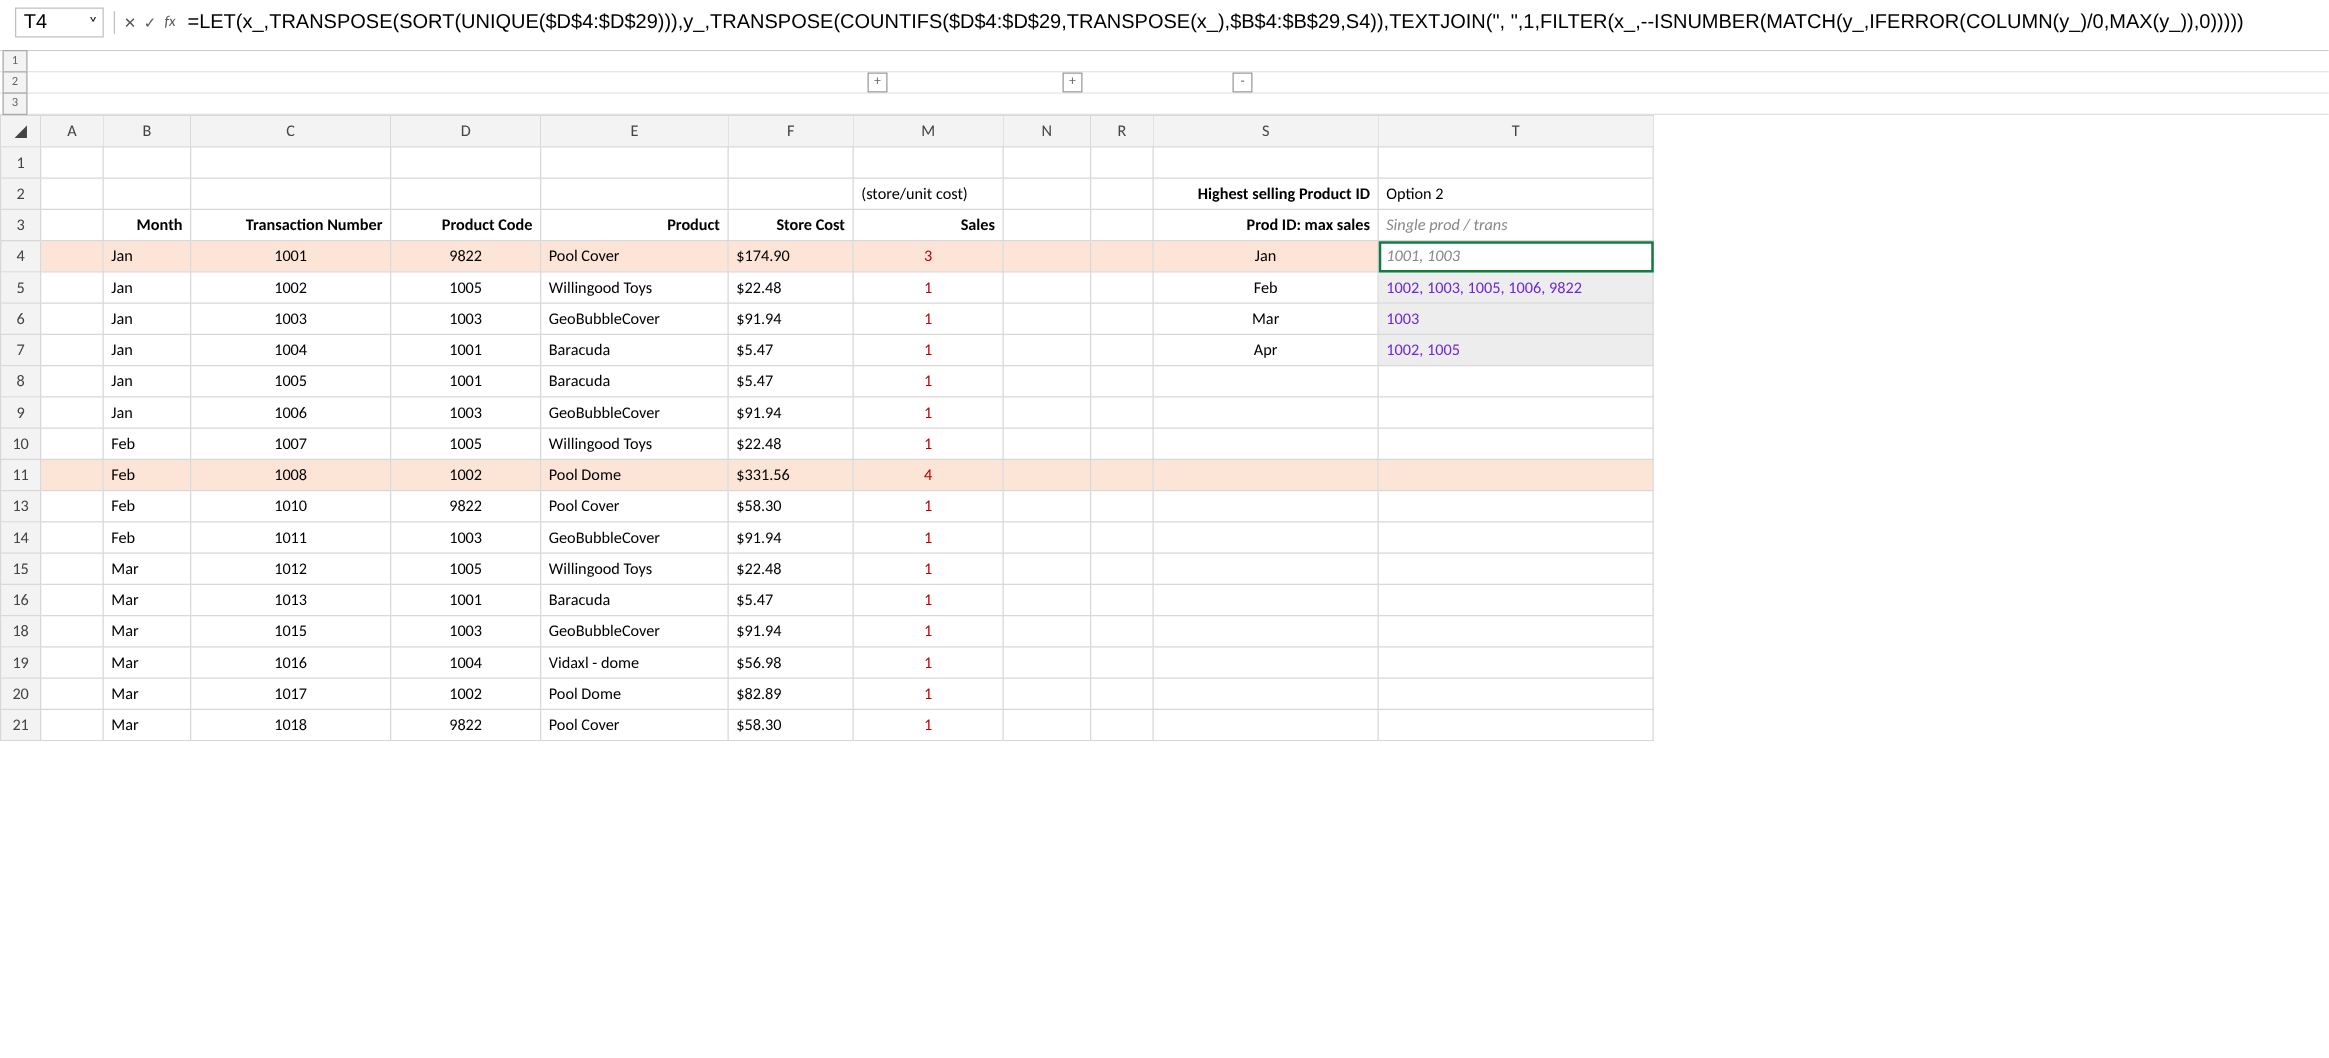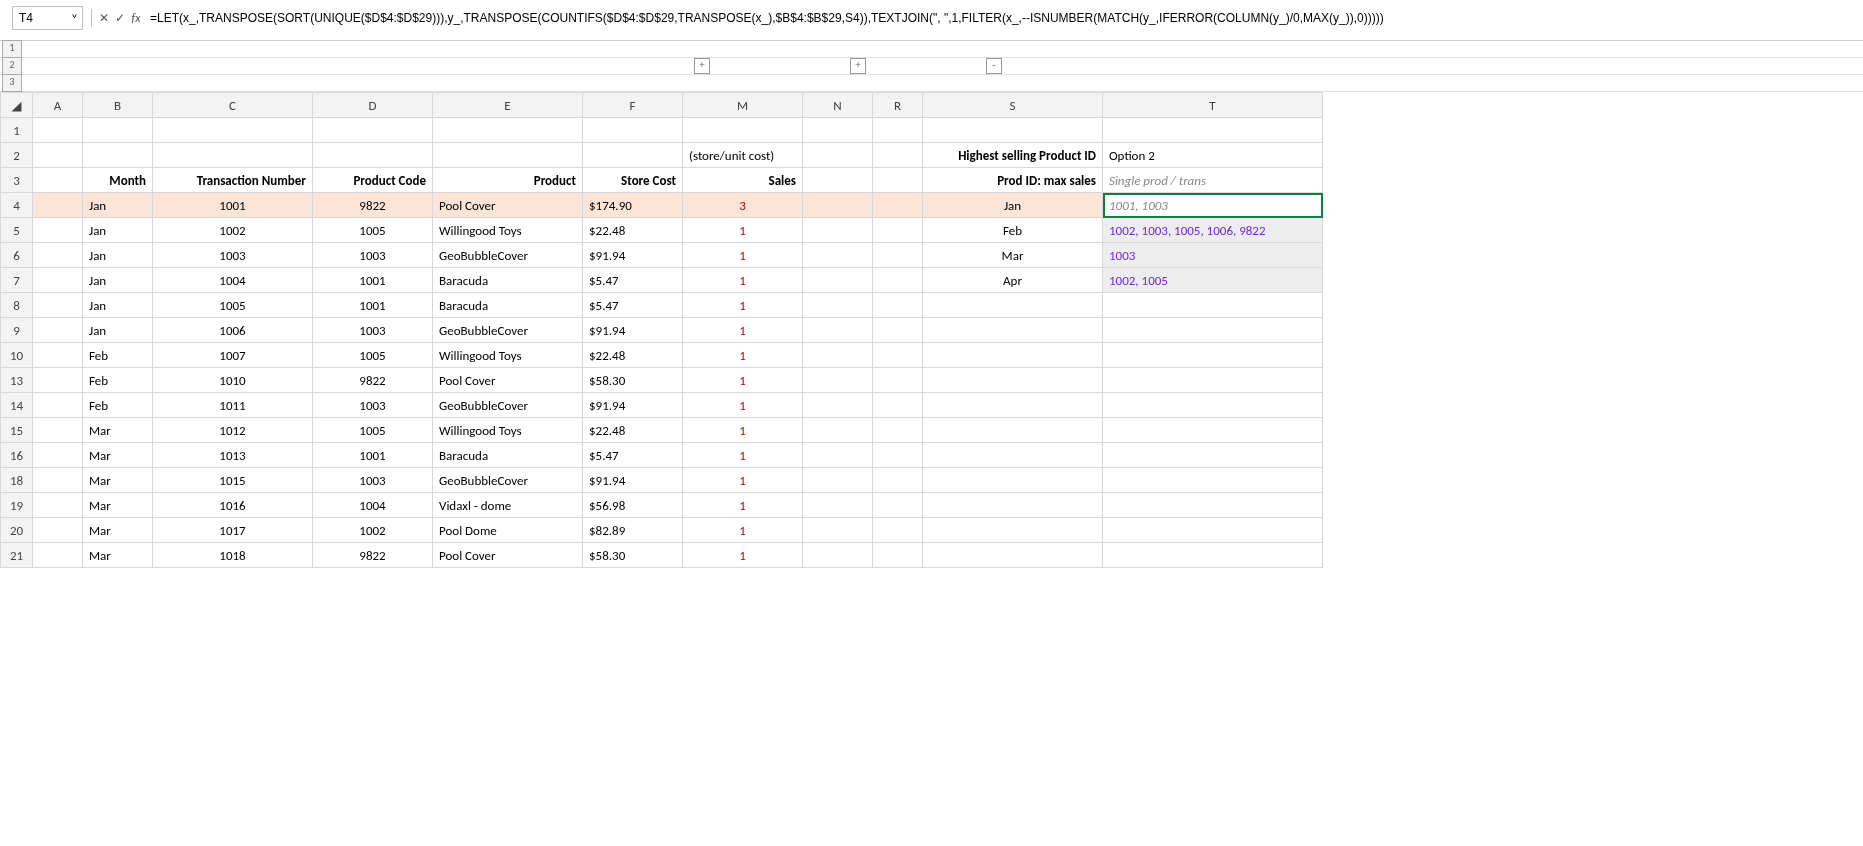--- a/index.html
+++ b/index.html
@@ -16,21 +16,21 @@
     border: 1px solid #c0c0c0;
     background: #fff;
     height: 22px;
     padding: 0 4px;
     margin: 6px 4px 6px 12px;
   }
   .name-box input {
     border: none;
     outline: none;
     width: 50px;
-    font-size: 12px;
+    font-size: 16px;
   }
   .fb-sep {
     display: inline-block;
     border-left: 1px solid #c0c0c0;
     height: 18px;
     vertical-align: middle;
     margin: 0 4px;
   }
   .fb-btn {
     display: inline-block;
@@ -42,21 +42,21 @@
   }
   .formula-bar {
     display: flex;
     align-items: center;
     padding: 0 0 4px 0;
     border-bottom: 1px solid #d0d0d0;
   }
   .formula-input {
     flex: 1;
     border: none;
-    font-size: 12px;
+    font-size: 16px;
     padding: 2px 6px;
     outline: none;
     white-space: nowrap;
     overflow: hidden;
   }
   .outline-row {
     display: flex;
     align-items: center;
     border-bottom: 1px solid #e0e0e0;
     font-size: 11px;
@@ -351,20 +351,34 @@
         <td class="center">1007</td>
         <td class="center">1005</td>
         <td>Willingood Toys</td>
         <td>$22.48</td>
         <td class="center red">1</td>
         <td></td>
         <td></td>
         <td></td>
         <td></td>
       </tr>
+      <tr class="hl">
+        <td class="row-hd">11</td>
+        <td></td>
+        <td>Feb</td>
+        <td class="center">1008</td>
+        <td class="center">1002</td>
+        <td>Pool Dome</td>
+        <td>$331.56</td>
+        <td class="center red">4</td>
+        <td></td>
+        <td></td>
+        <td></td>
+        <td></td>
+      </tr>
       <tr>
         <td class="row-hd">13</td>
         <td></td>
         <td>Feb</td>
         <td class="center">1010</td>
         <td class="center">9822</td>
         <td>Pool Cover</td>
         <td>$58.30</td>
         <td class="center red">1</td>
         <td></td>

